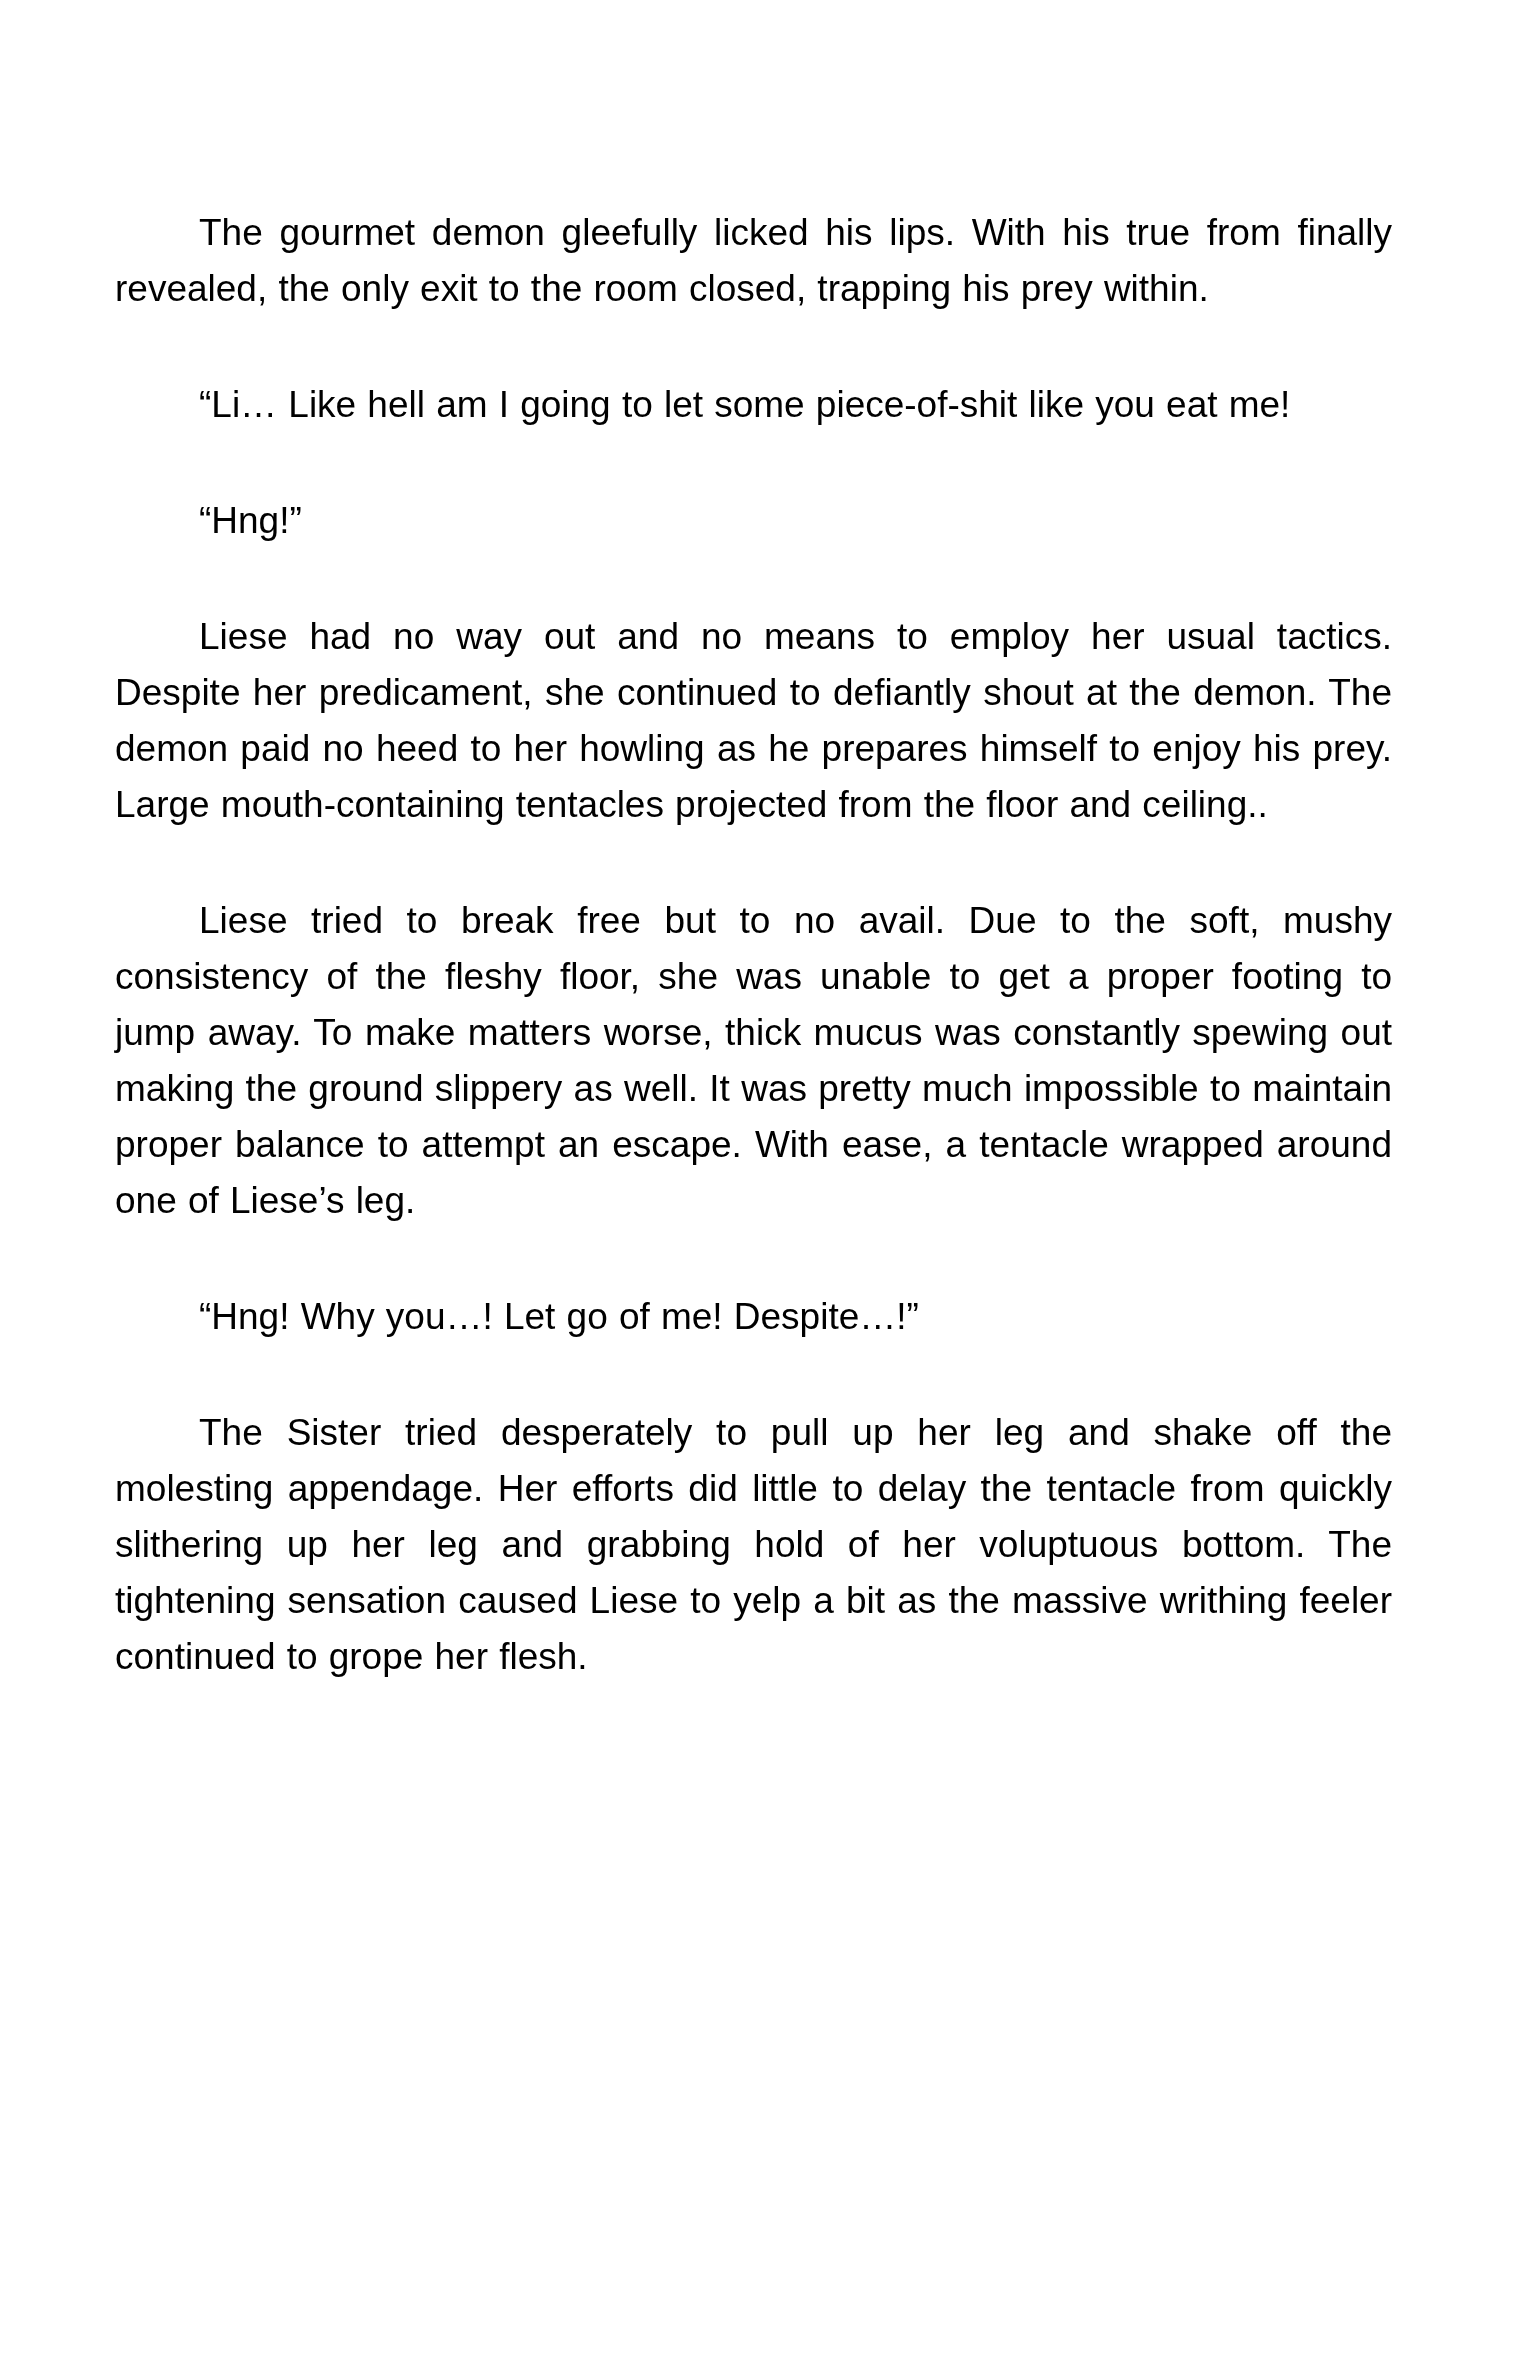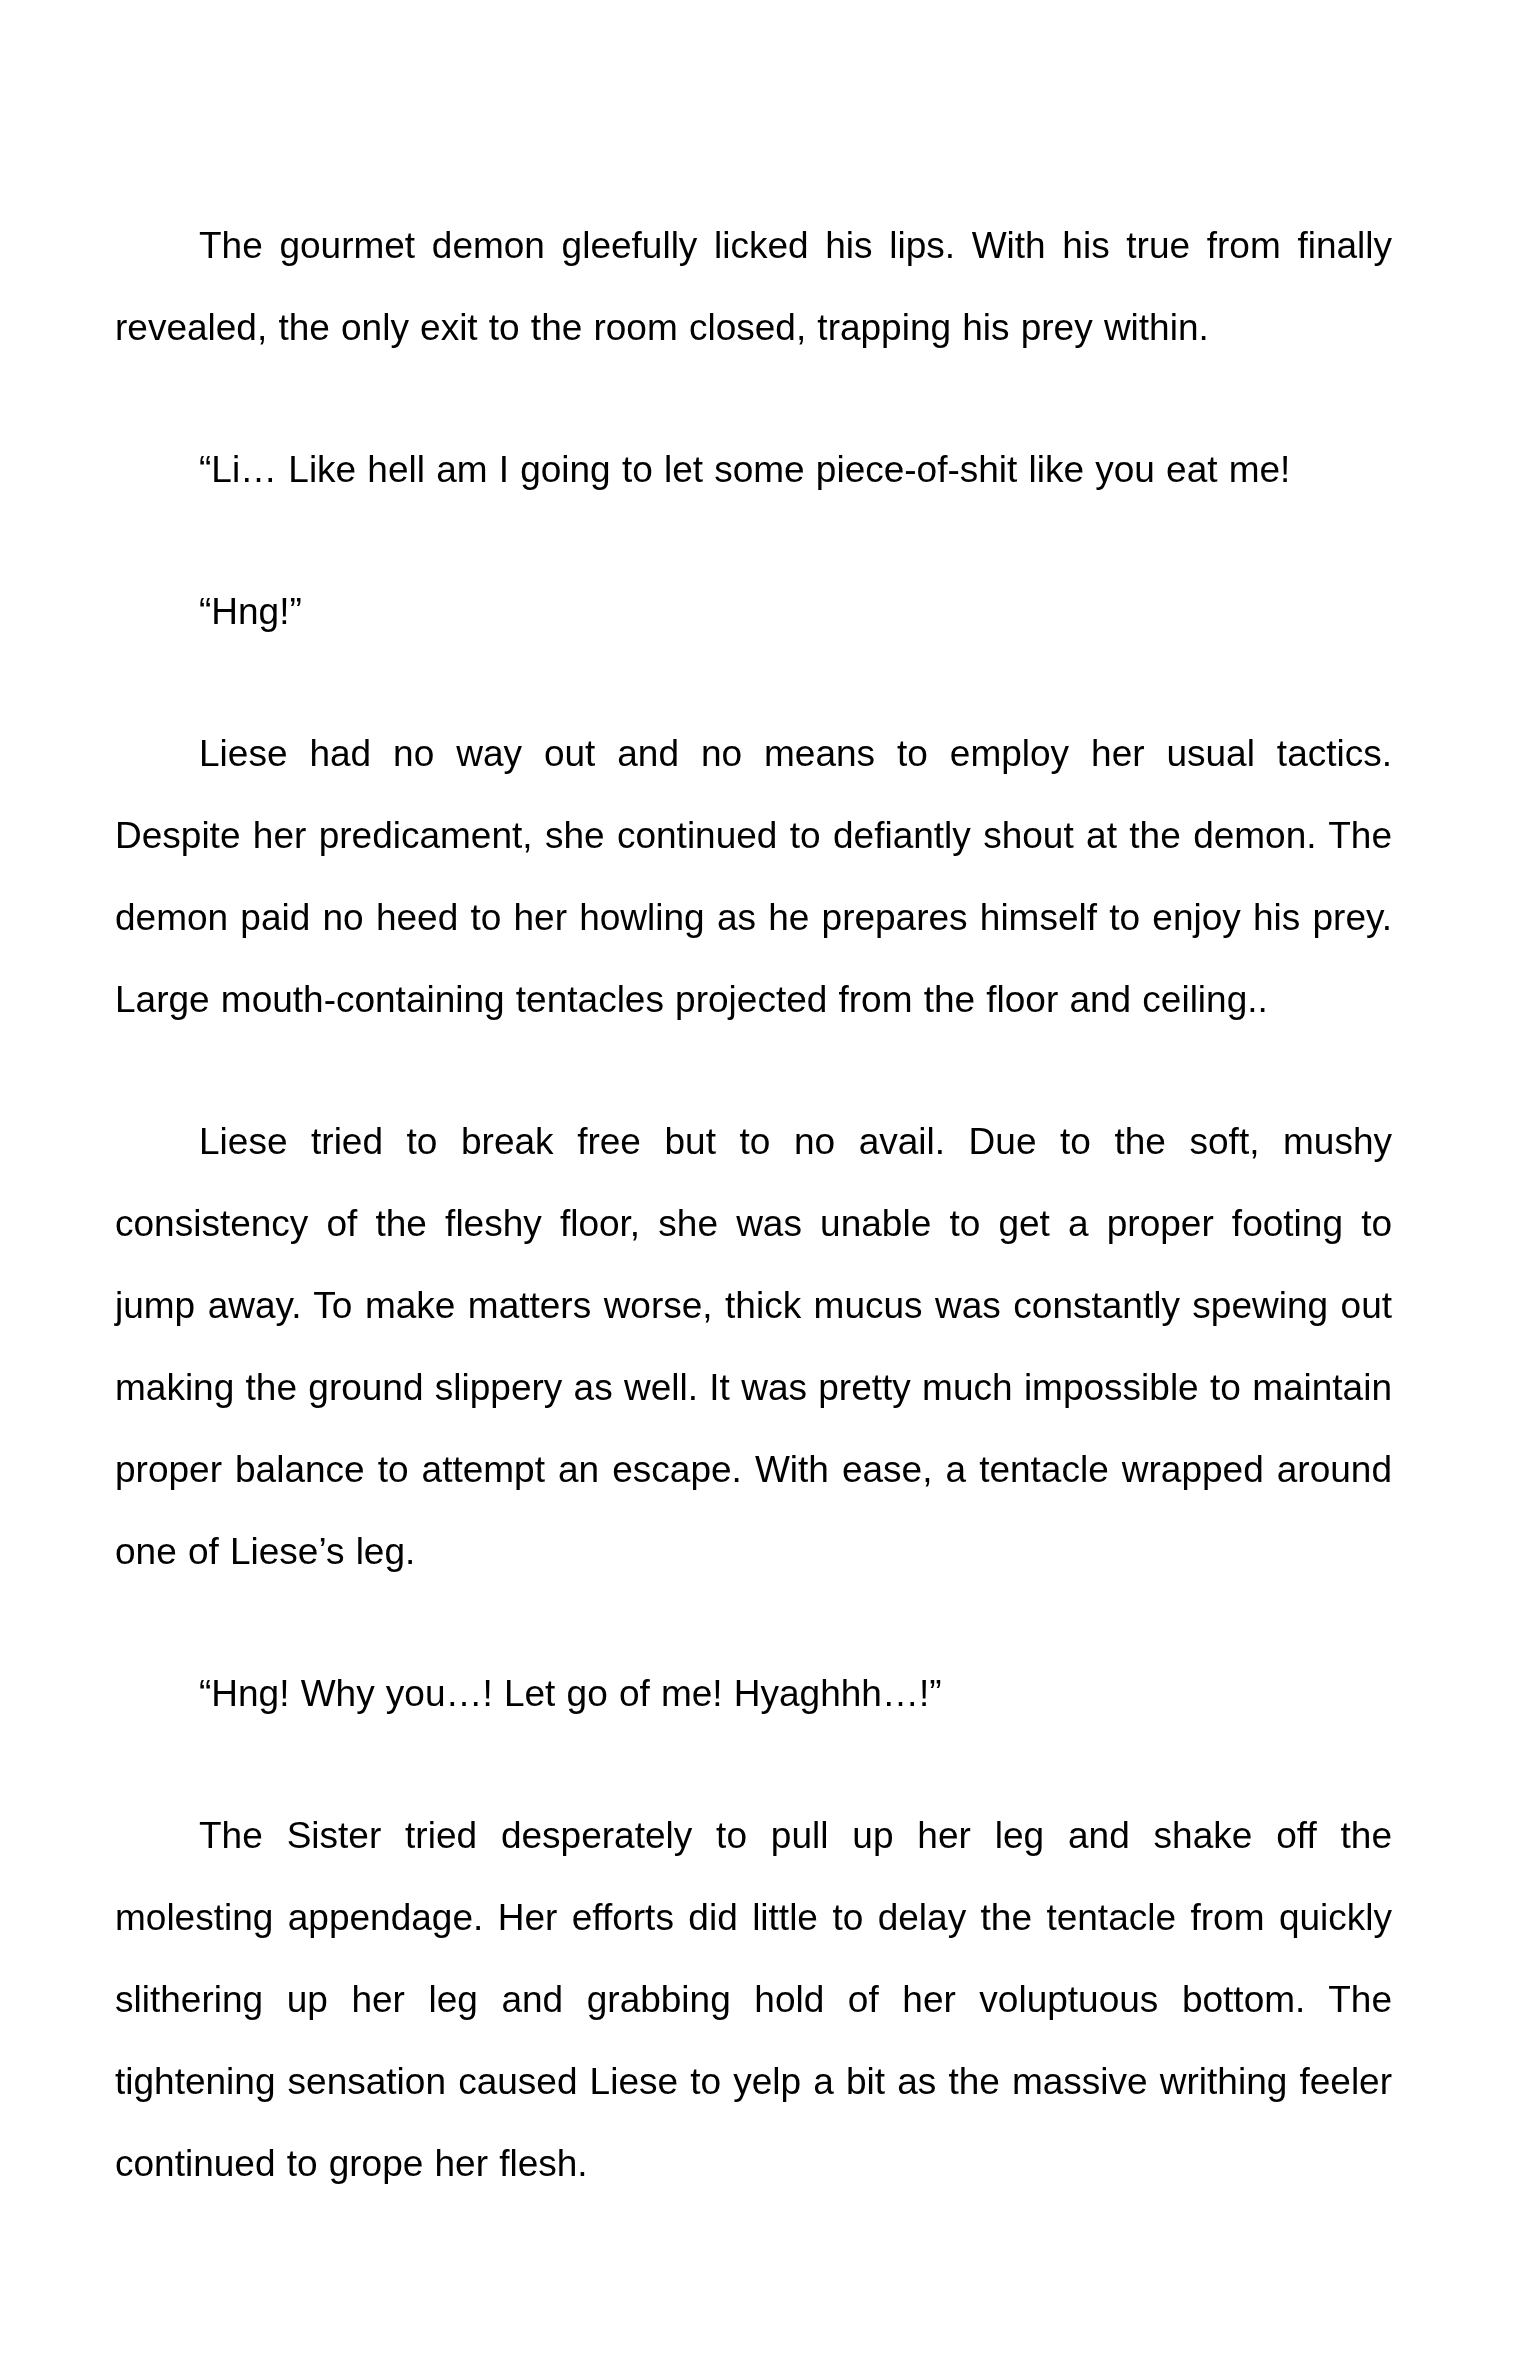--- a/index.html
+++ b/index.html
@@ -9,36 +9,36 @@
   }
   .page {
     position: relative;
     width: 1538px;
     height: 2377px;
     box-sizing: border-box;
     background: #ffffff;
     color: #000000;
     font-family: "Liberation Sans", sans-serif;
     font-size: 37px;
-    line-height: 82px;
+    line-height: 56px;
     padding: 205px 146px 0 115px;
     overflow: hidden;
   }
   .page p {
     margin: 0 0 60px 0;
     text-align: justify;
     text-indent: 84px;
     word-spacing: 0.9px;
   }
 </style>
 </head>
 <body>
 
 <div class="page">
   <p>The gourmet demon gleefully licked his lips. With his true from finally revealed, the only exit to the room closed, trapping his prey within.</p>
   <p>“Li… Like hell am I going to let some piece-of-shit like you eat me!</p>
   <p>“Hng!”</p>
   <p>Liese had no way out and no means to employ her usual tactics. Despite her predicament, she continued to defiantly shout at the demon. The demon paid no heed to her howling as he prepares himself to enjoy his prey. Large mouth-containing tentacles projected from the floor and ceiling..</p>
   <p>Liese tried to break free but to no avail. Due to the soft, mushy consistency of the fleshy floor, she was unable to get a proper footing to jump away. To make matters worse, thick mucus was constantly spewing out making the ground slippery as well. It was pretty much impossible to maintain proper balance to attempt an escape. With ease, a tentacle wrapped around one of Liese’s leg.</p>
-  <p>“Hng! Why you…! Let go of me! Hyaghhh…!”</p>
+  <p>“Hng! Why you…! Let go of me! Despite…!”</p>
   <p>The Sister tried desperately to pull up her leg and shake off the molesting appendage. Her efforts did little to delay the tentacle from quickly slithering up her leg and grabbing hold of her voluptuous bottom. The tightening sensation caused Liese to yelp a bit as the massive writhing feeler continued to grope her flesh.</p>
 </div>
 
 
 </body></html>

